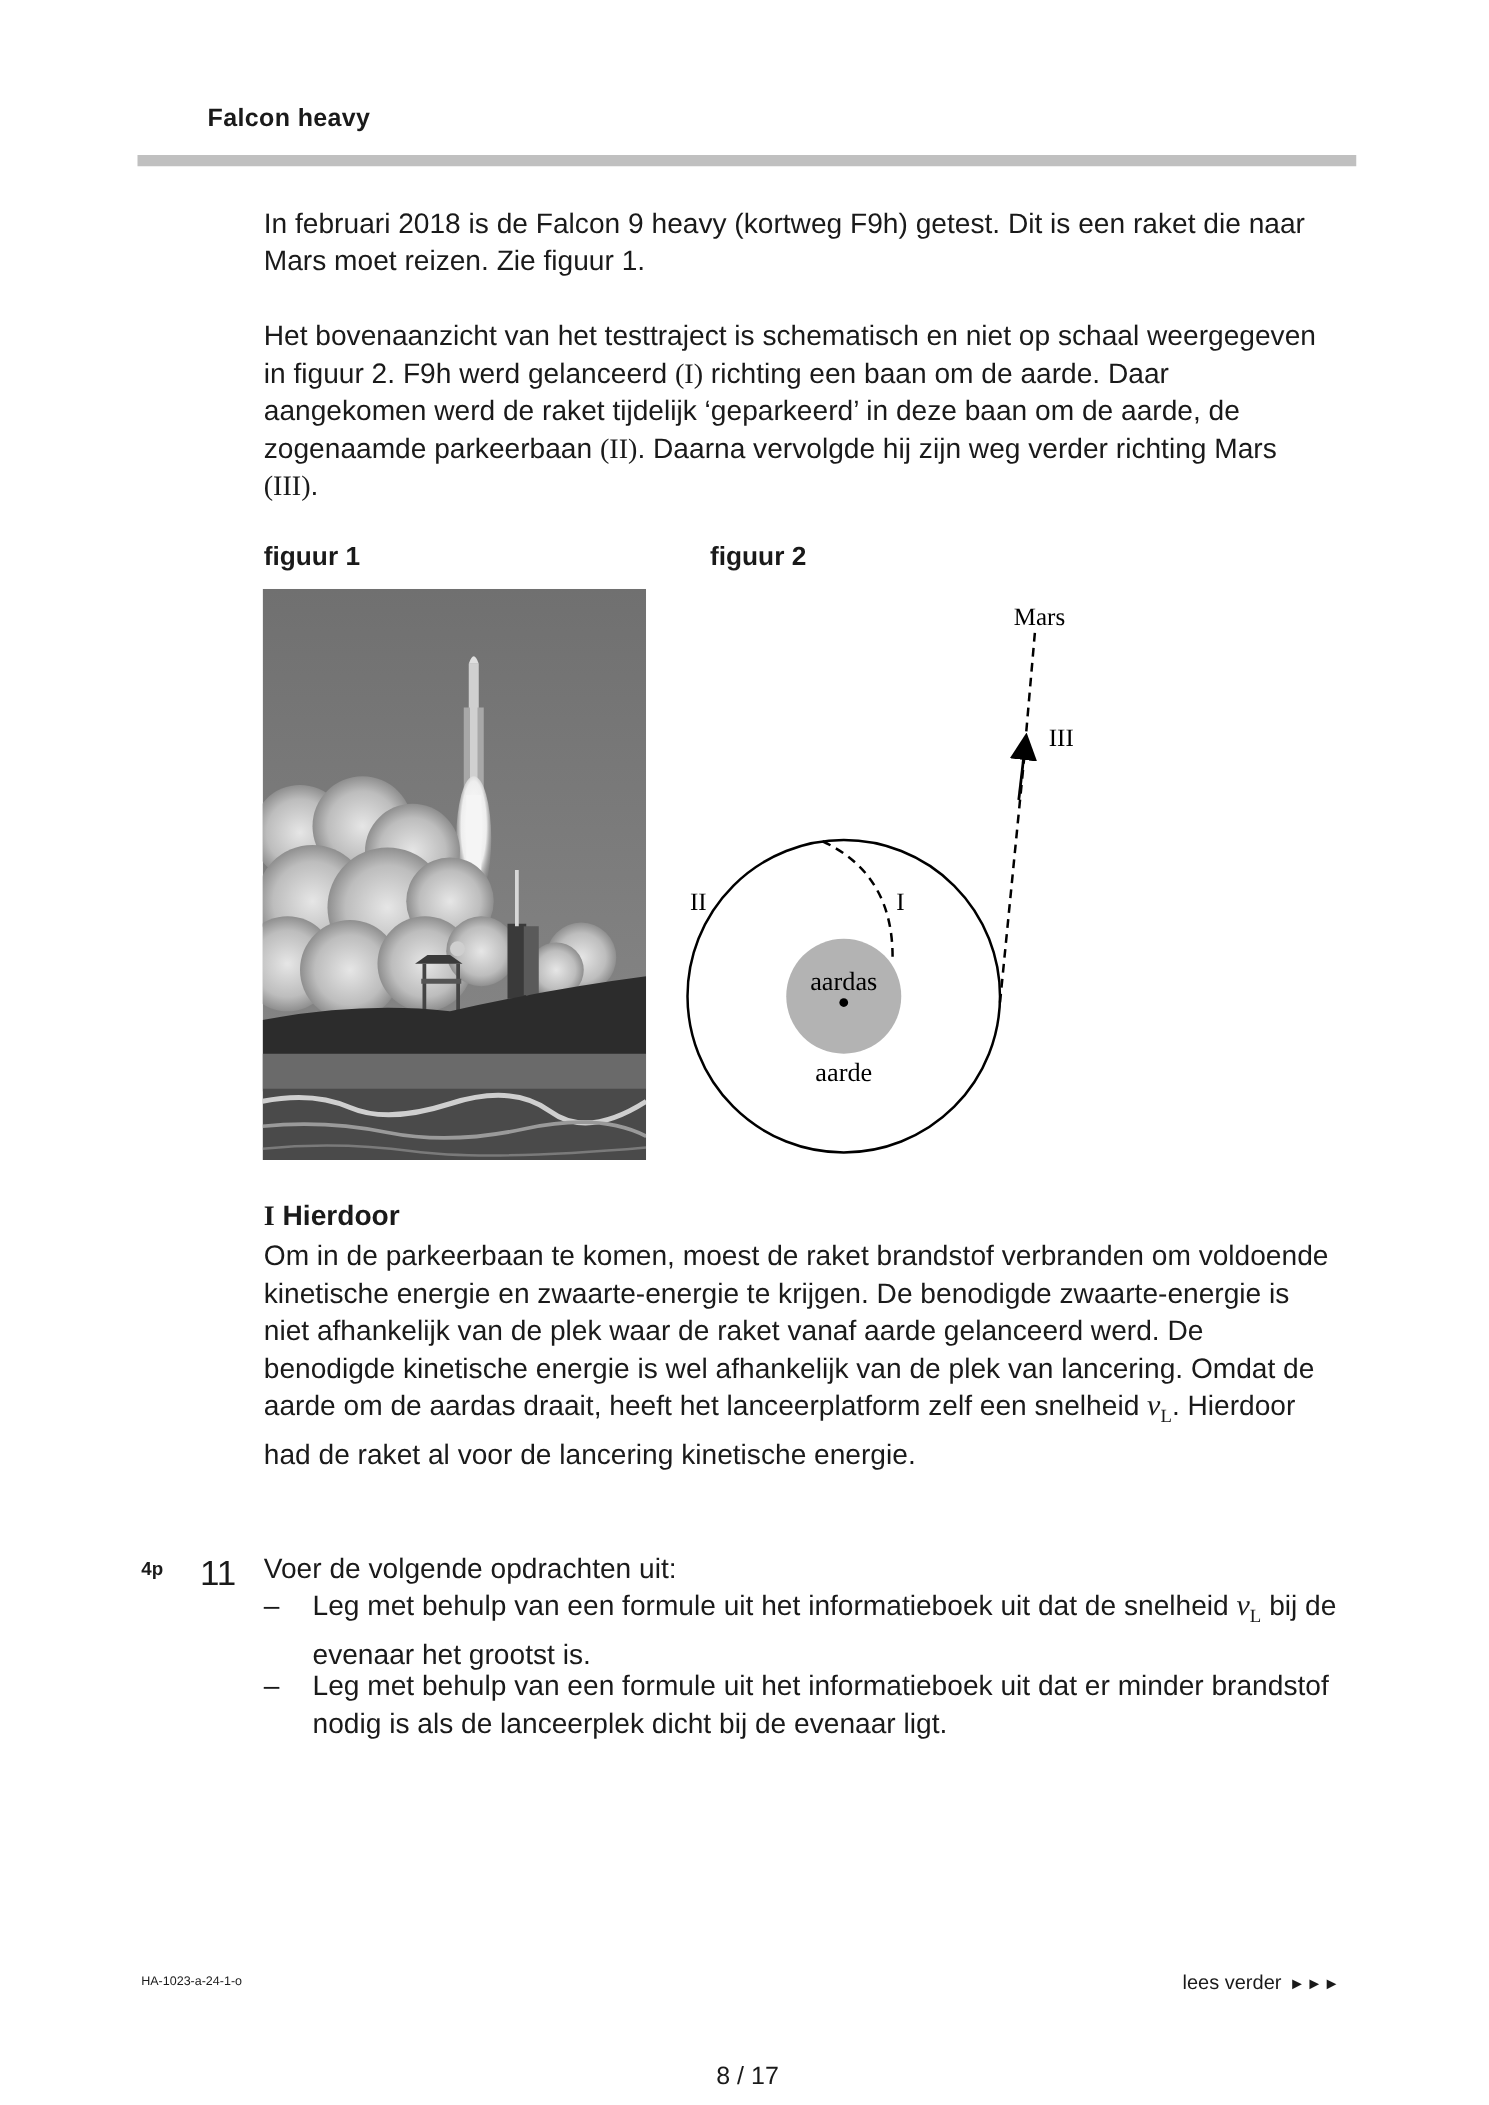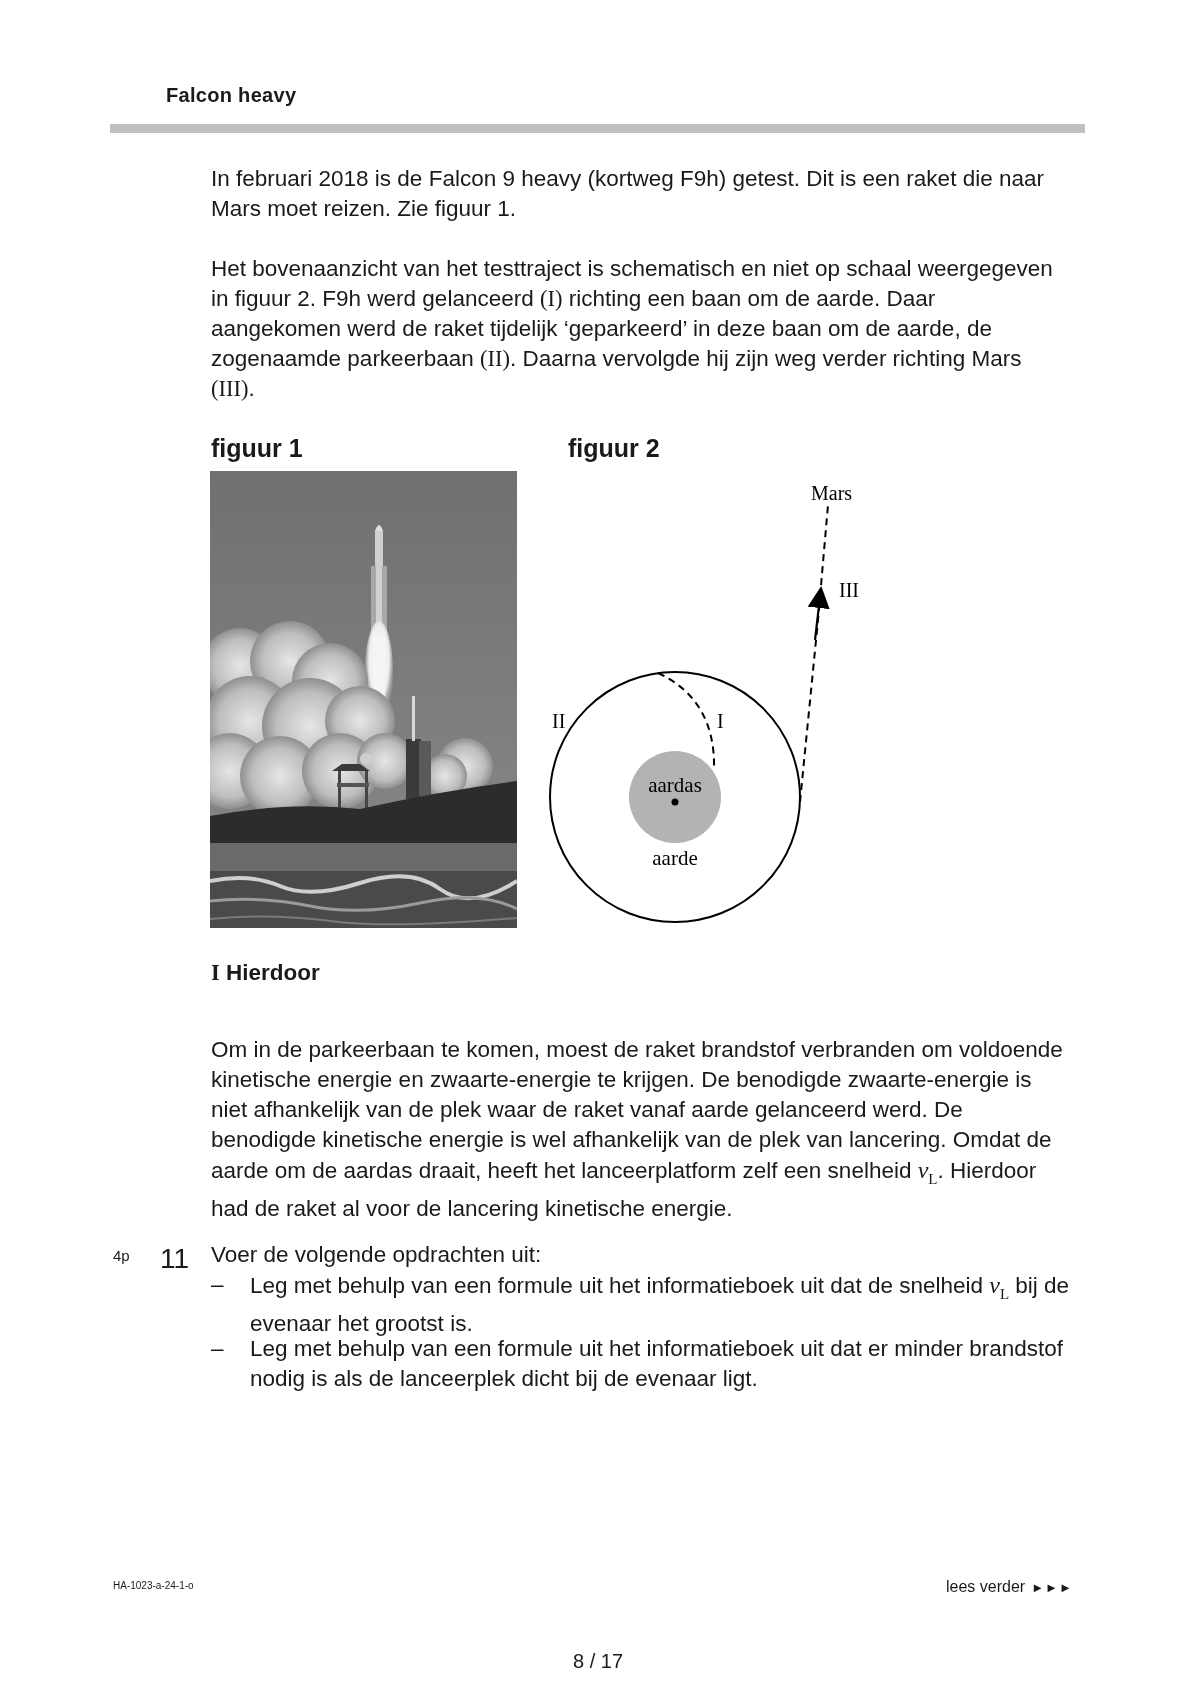--- a/index.html
+++ b/index.html
@@ -4,30 +4,30 @@
 <style>
   html, body { margin: 0; padding: 0; background: #ffffff; }
   body { width: 1191px; height: 1684px; position: relative; overflow: hidden;
          font-family: "Liberation Sans", sans-serif; color: #1a1a1a; }
   .title { position: absolute; left: 166px; top: 84px; font-size: 20px; font-weight: bold; letter-spacing: 0.3px; }
   .rule { position: absolute; left: 110px; top: 124px; width: 975px; height: 9px; background: #c0c0c0; }
   .para { position: absolute; left: 211px; width: 860px; font-size: 22.5px; line-height: 30px; }
   .p1 { top: 164px; }
   .p2 { top: 254px; }
   .roman { font-family: "Liberation Serif", serif; }
-  .fig-label { position: absolute; font-size: 25px; font-weight: bold; top: 434px; }
+  .fig-label { position: absolute; font-size: 21px; font-weight: bold; top: 434px; }
   .fig1-label { left: 211px; }
   .fig2-label { left: 568px; }
   .photo { position: absolute; left: 210px; top: 471px; width: 307px; height: 457px; overflow: hidden; }
   .diagram { position: absolute; left: 536px; top: 470px; width: 400px; height: 470px; }
   .section-head { position: absolute; left: 211px; top: 960px; font-size: 22.5px; font-weight: bold; }
-  .p3 { top: 990px; margin-top: 45px; }
+  .p3 { top: 990px; }
   .var { font-family: "Liberation Serif", serif; font-style: italic; font-size: 24px; }
   .var sub { font-style: normal; font-size: 15px; }
-  .q-points { position: absolute; left: 113px; top: 1247px; font-size: 15px; }
+  .q-points { position: absolute; left: 113px; top: 1247px; font-size: 15px; font-weight: bold; }
   .q-num { position: absolute; left: 160px; top: 1243px; font-size: 28px; font-weight: normal; }
   .q-intro { position: absolute; left: 211px; top: 1240px; font-size: 22.5px; line-height: 30px; }
   .q-item { position: absolute; left: 211px; width: 860px; font-size: 22.5px; line-height: 30px; }
   .q-item .dash { position: absolute; left: 0; top: 0; width: 30px; }
   .q-item .txt { position: absolute; left: 39px; width: 820px; }
   .qi1 { top: 1270px; }
   .qi2 { top: 1334px; }
   .footer-code { position: absolute; left: 113px; top: 1580px; font-size: 10px; }
   .footer-page { position: absolute; left: 573px; top: 1650px; font-size: 20px; }
   .footer-next { position: absolute; left: 946px; top: 1578px; font-size: 16px; }

